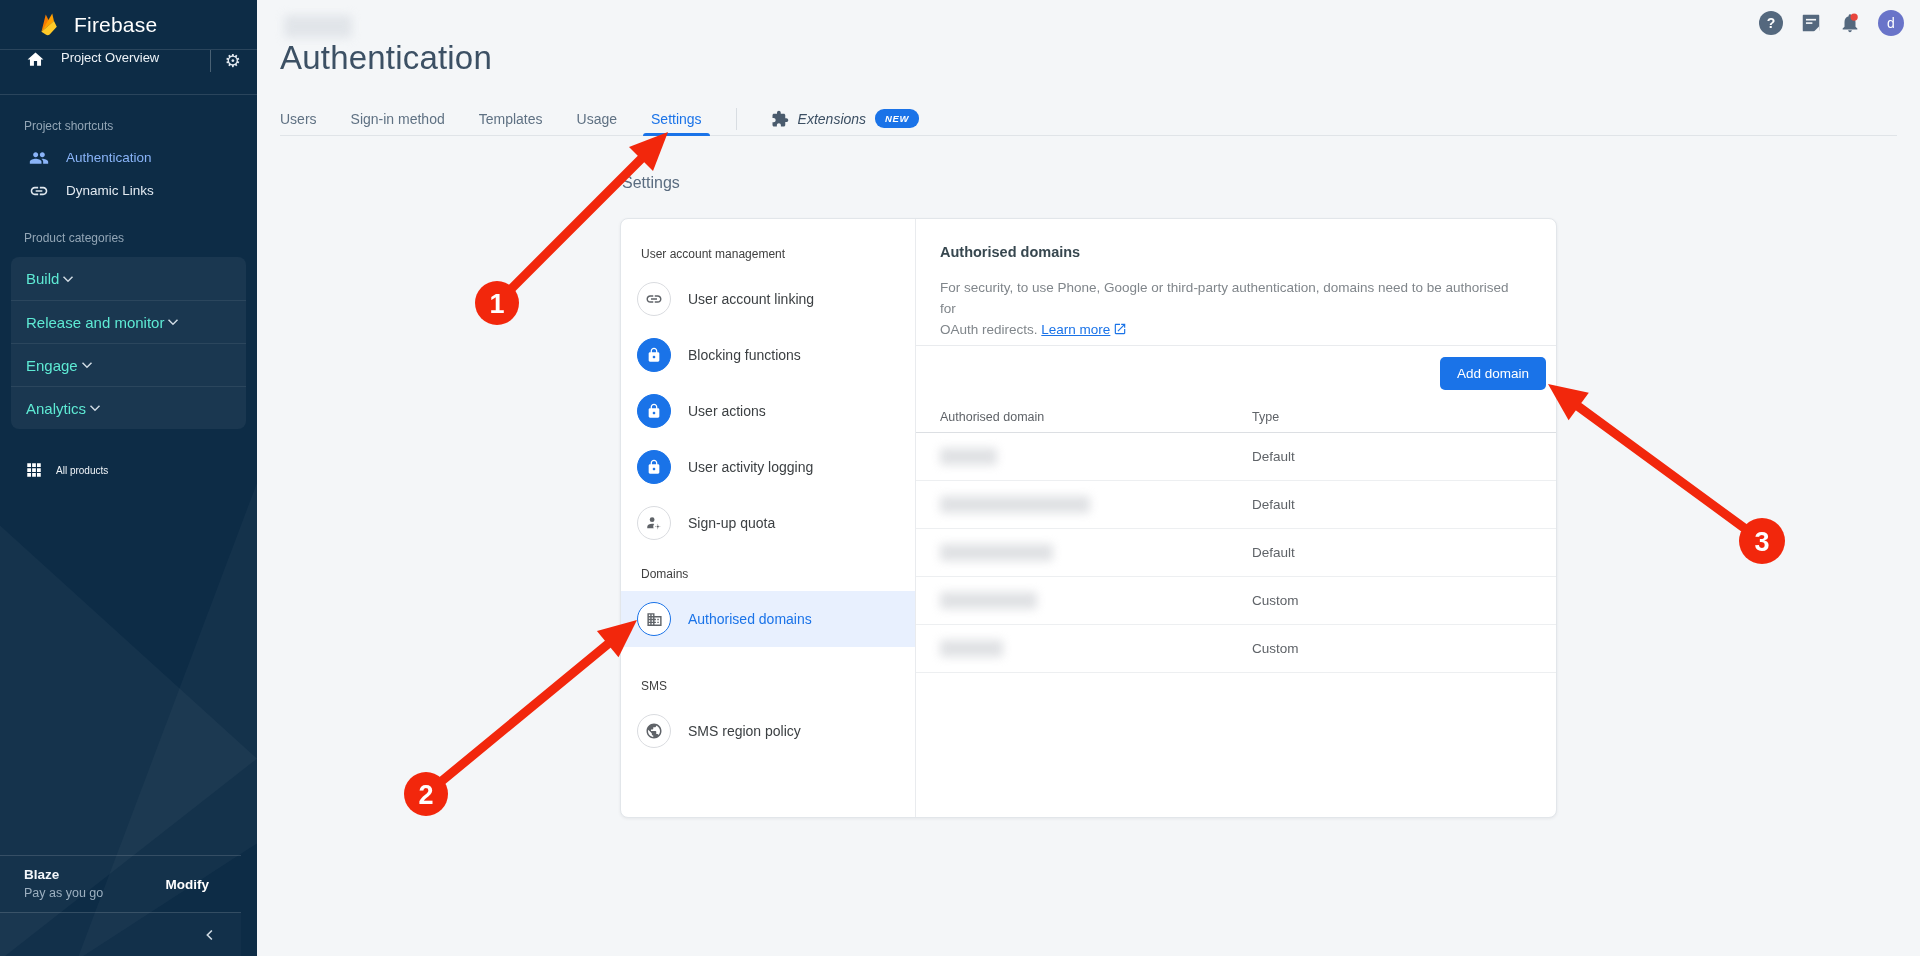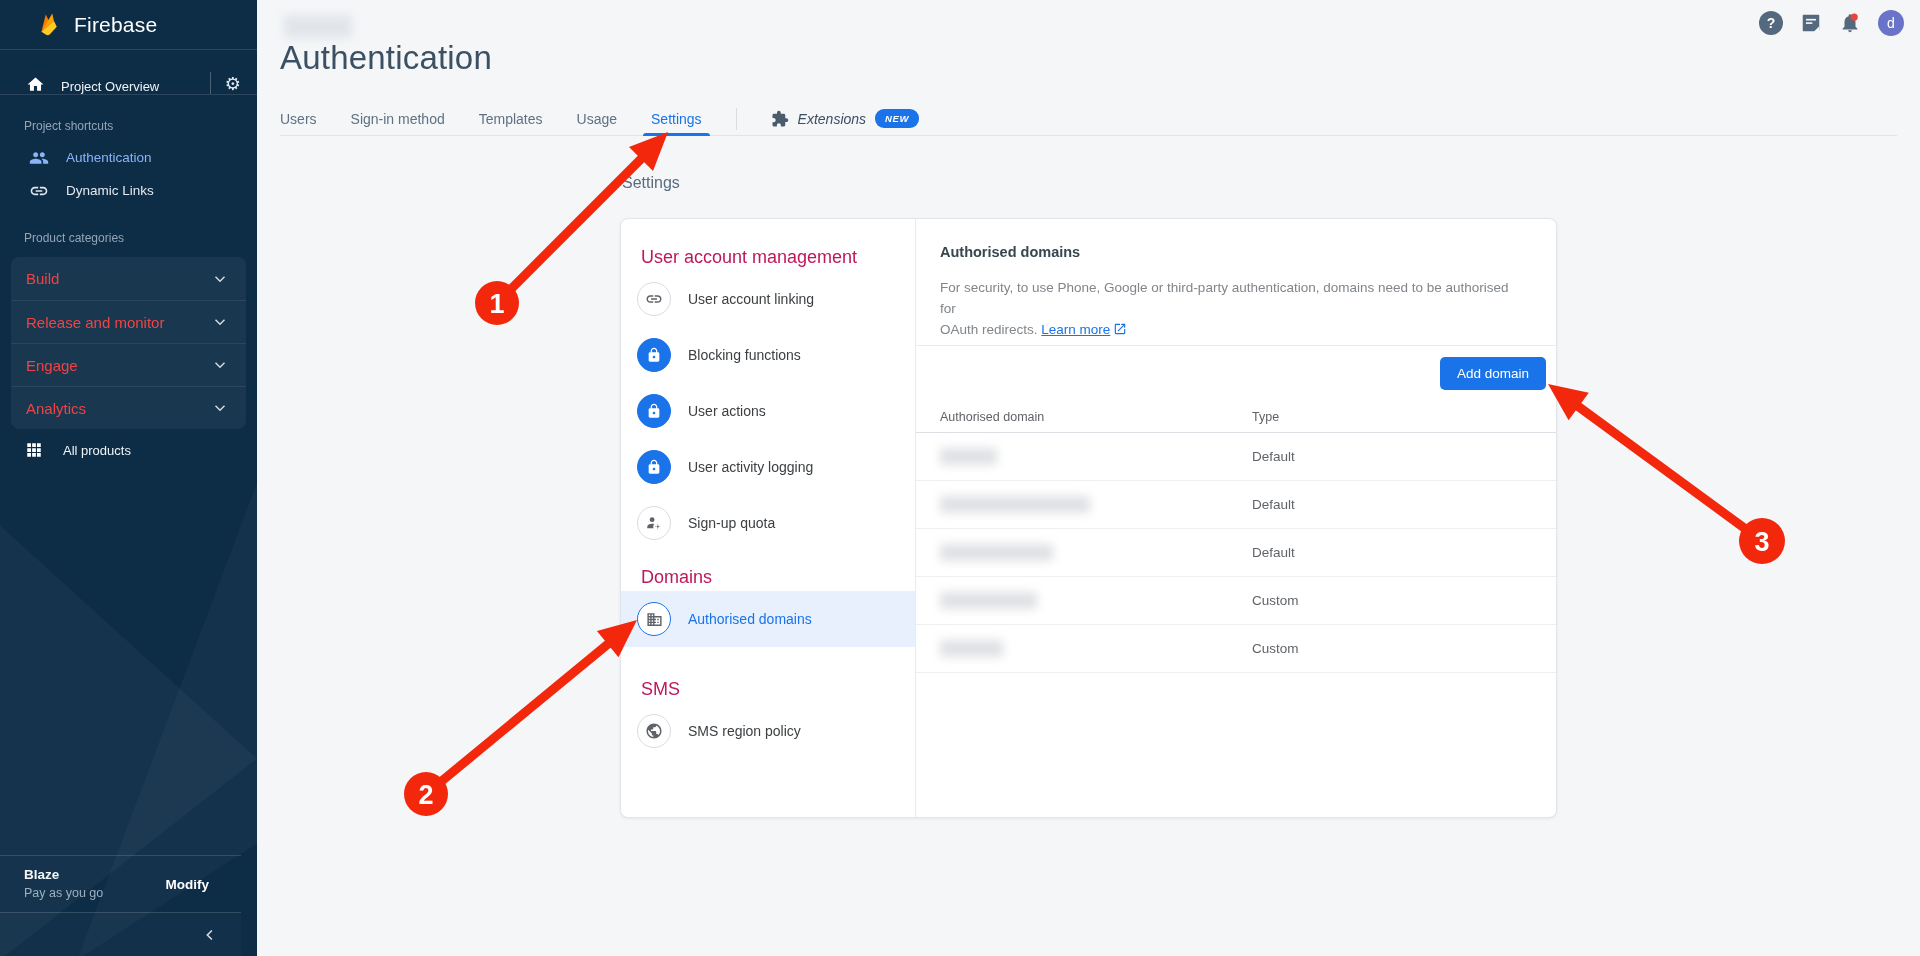--- a/index.html
+++ b/index.html
@@ -26,45 +26,45 @@
     background: rgba(255,255,255,0.03);
     clip-path: polygon(100% 10%, 100% 78%, 30% 100%);
     pointer-events: none;
   }
   .sb-header {
     height: 50px; display: flex; align-items: center; gap: 12px;
     padding-left: 36px; border-bottom: 1px solid rgba(255,255,255,0.12);
   }
   .sb-brand { font-size: 21px; font-weight: 500; color: #fff; letter-spacing: .2px; }
   .sb-po {
-    height: 45px; display: flex; align-items: flex-end;
+    height: 45px; display: flex; align-items: flex-start;
     padding: 0 16px 0 26px; border-bottom: 1px solid rgba(255,255,255,0.12);
     cursor: pointer;
   }
   .sb-po-label { font-size: 13px; font-weight: 500; margin-left: 16px; color: #eef3f8; flex: 1; }
   .sb-po-divider { width: 1px; height: 22px; background: rgba(255,255,255,0.25); margin-right: 14px; }
   .gear-glyph { font-family: "DejaVu Sans", sans-serif; font-size: 18px; color: #e2e9f0; cursor: pointer; }
   .sb-label { font-size: 12px; color: #93a6b6; margin: 24px 0 8px 24px; }
   .sb-item {
     height: 33px; display: flex; align-items: center; gap: 17px;
     padding-left: 29px; font-size: 13.5px; cursor: pointer; color: #e3eaf1;
   }
   .sb-item.active { color: #8ab4f8; font-weight: 500; }
   .sb-group {
     margin: 12px 11px 0 11px; border-radius: 8px;
     background: rgba(255,255,255,0.055); overflow: hidden;
   }
   .sb-group-row {
-    height: 43px; display: flex; align-items: center; justify-content: space-between;
-    padding: 0 17px 0 15px; font-size: 15px; color: #ef4444; cursor: pointer;
+    height: 43px; display: flex; align-items: center; 
+    padding: 0 17px 0 15px; font-size: 15px; color: #5eead4; cursor: pointer;
   }
   .sb-group-row + .sb-group-row { border-top: 1px solid rgba(255,255,255,0.08); }
   .sb-allproducts {
-    margin-top: 12px; display: flex; align-items: center; gap: 20px;
-    padding-left: 25px; font-size: 13px; font-weight: 500; color: #f0f4f8; cursor: pointer;
+    margin-top: 32px; display: flex; align-items: center; gap: 13px;
+    padding-left: 25px; font-size: 10px; font-weight: 500; color: #f0f4f8; cursor: pointer;
   }
   .sb-bottom { position: absolute; left: 0; right: 16px; bottom: 0; margin-top: 32px; }
   .sb-plan {
     border-top: 1px solid rgba(255,255,255,0.14);
     padding: 11px 20px 12px 24px; position: relative;
   }
   .sb-plan-name { font-size: 13.5px; font-weight: 700; color: #f2f6fa; }
   .sb-plan-desc { font-size: 12.5px; color: #9db0c0; margin-top: 4px; }
   .sb-modify {
     position: absolute; right: 18px; top: 50%; transform: translateY(-50%);
@@ -124,21 +124,21 @@
     font-size: 16px; color: #5a6c80;
   }
   
   .card {
     position: absolute; left: 363px; top: 218px; width: 937px; height: 600px;
     background: #fff; border: 1px solid #e2e6ea; border-radius: 8px;
     box-shadow: 0 1px 3px rgba(60,70,80,0.08);
     display: flex; overflow: hidden;
   }
   .snav { width: 295px; border-right: 1px solid #e9ebee; padding-top: 18px; flex-shrink: 0; }
-  .snav-label { font-size: 18px; color: #be185d; margin: 10px 0 6px 20px; height: 18px; }
+  .snav-label { font-size: 12px; color: #404040; margin: 10px 0 6px 20px; height: 18px; }
   .snav-item {
     height: 56px; display: flex; align-items: center; gap: 17px;
     padding-left: 16px; cursor: pointer;
   }
   .snav-item-label { font-size: 14px; color: #3c4043; }
   .icon-circle {
     width: 34px; height: 34px; border-radius: 50%; flex-shrink: 0;
     display: flex; align-items: center; justify-content: center;
     border: 1px solid #dadce0; background: #fff;
   }

